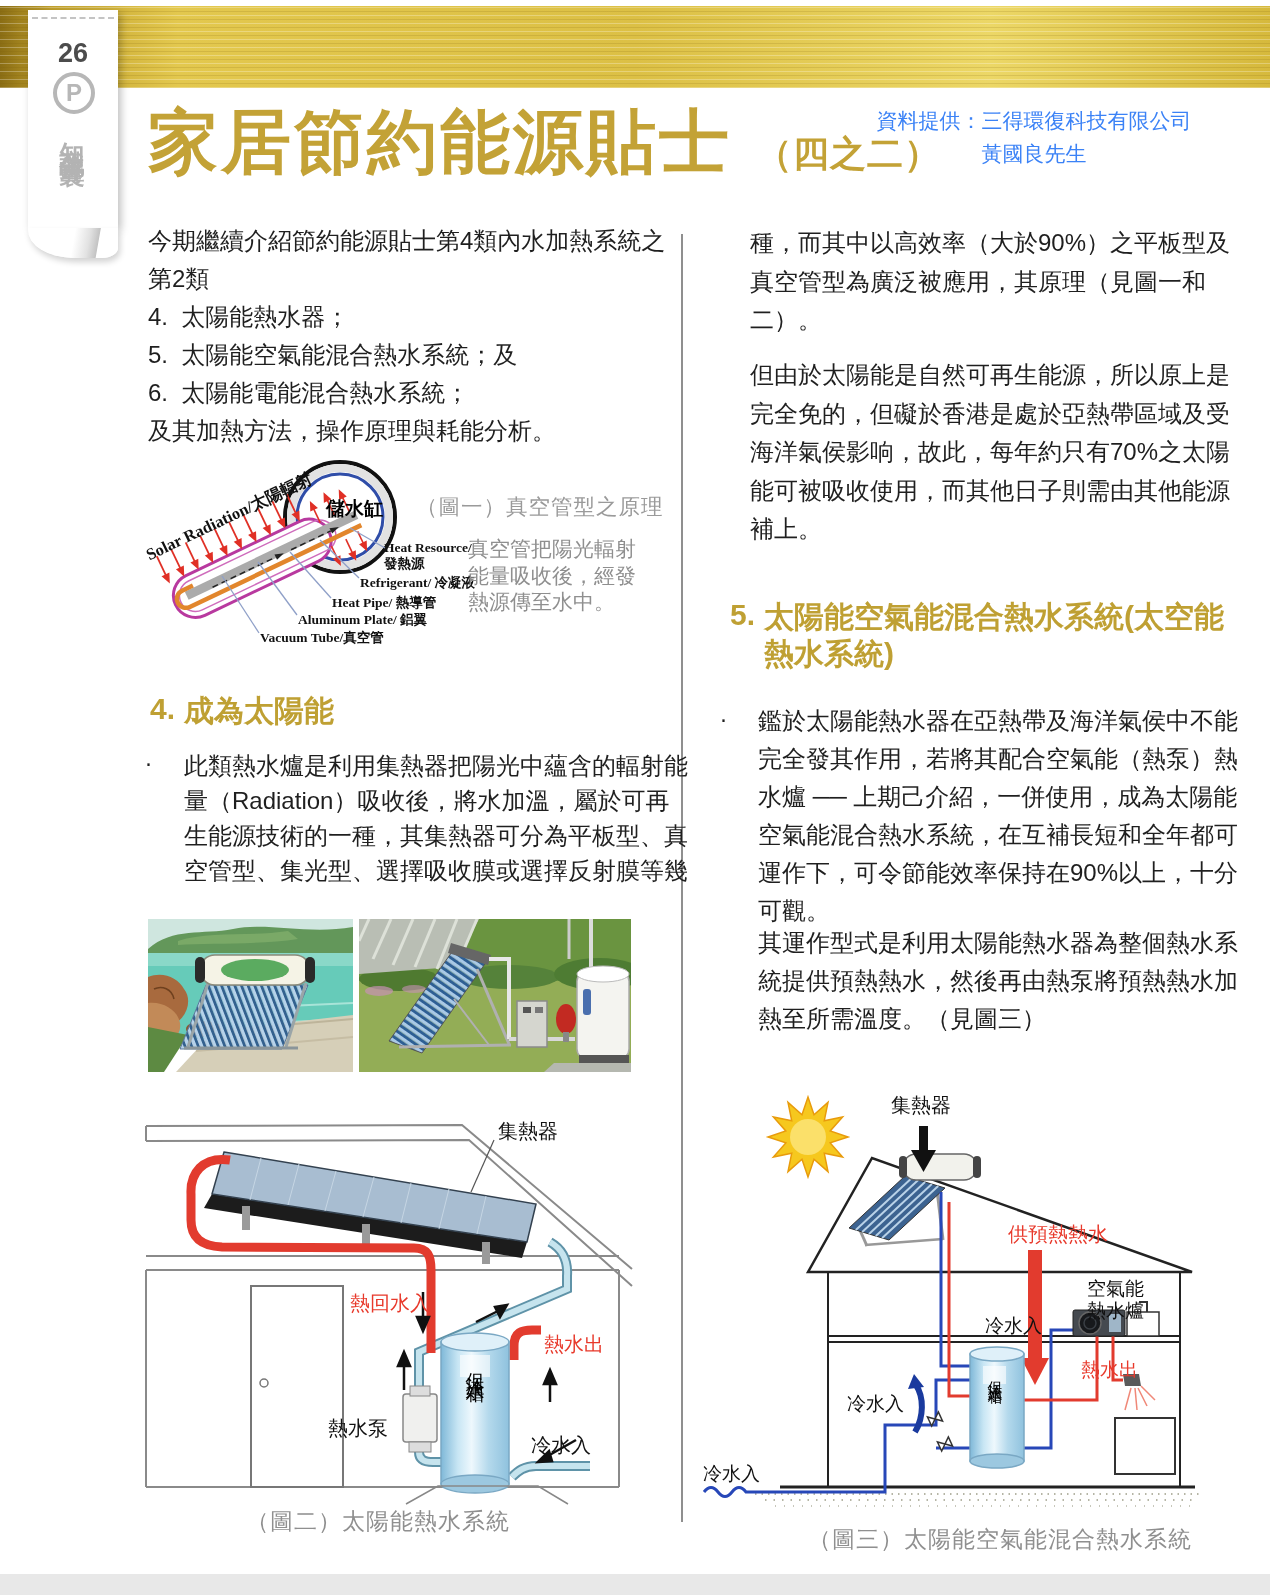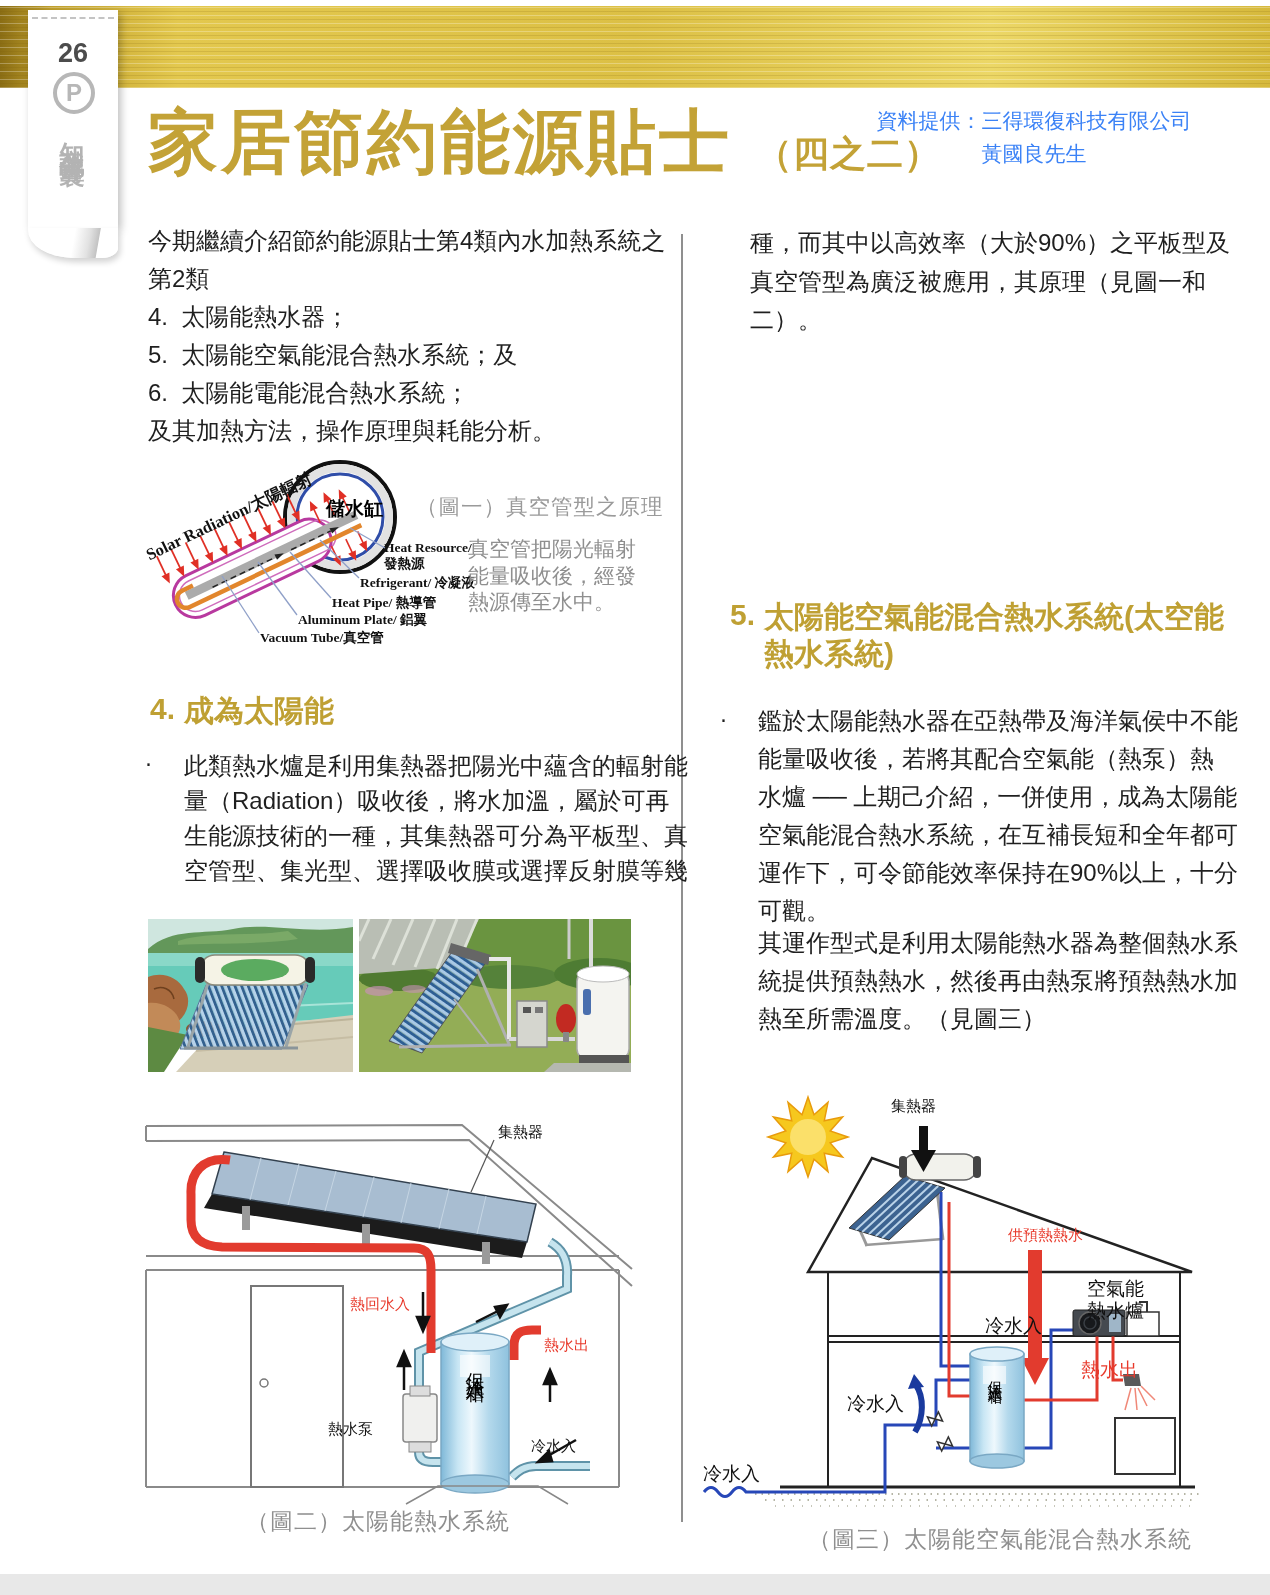--- a/index.html
+++ b/index.html
@@ -32,21 +32,21 @@
   
   .col-divider{position:absolute;left:681px;top:234px;width:1.5px;height:1288px;background:#8f8f8f;}
   .txt{position:absolute;white-space:pre;font-size:24px;line-height:38px;color:#1f1f1f;}
   .sec-head{position:absolute;display:flex;gap:9px;font-size:30px;font-weight:bold;color:#bfa033;}
   .sec-head .st{white-space:pre;line-height:37px;}
   .bullet{position:absolute;font-size:22px;color:#1f1f1f;}
   .caption{position:absolute;text-align:center;font-size:23px;color:#8f8f8f;letter-spacing:1px;}
   
   .fig{position:absolute;}
   .fig svg{position:absolute;left:0;top:0;}
-  .lbl{position:absolute;font-size:15px;color:#111;white-space:pre;line-height:23px;}
+  .lbl{position:absolute;font-size:20px;color:#111;white-space:pre;line-height:23px;}
   .lbl.red{color:#e8392b;}
   .lbl.small{font-size:19px;}
   .f1l{position:absolute;font-family:"Liberation Serif","DejaVu Serif",serif;font-weight:bold;
        font-size:13.5px;color:#111;white-space:pre;line-height:16px;}
   .f1-tank{position:absolute;font-family:"Liberation Serif","DejaVu Serif",serif;font-weight:bold;
        font-size:19px;color:#000;}
   .f1-solar{position:absolute;left:14px;top:96px;font-family:"Liberation Serif","DejaVu Serif",serif;
        font-weight:bold;font-size:16.5px;color:#111;white-space:pre;
        transform:rotate(-25.5deg);transform-origin:0 100%;}
   .f1cap{position:absolute;left:278px;top:44px;font-size:21.5px;color:#9a9a9a;letter-spacing:1px;white-space:pre;}
@@ -330,29 +330,34 @@
     <div class="lbl red" style="left:406px;top:243px;">熱水出</div>
     <div class="lbl" style="left:190px;top:327px;">熱水泵</div>
     <div class="lbl" style="left:393px;top:344px;">冷水入</div>
     <div class="tank-label" style="left:322px;top:265px;font-size:19px;">保溫水箱</div>
   </div>
   <div class="caption" style="left:138px;top:1506px;width:480px;">（圖二）太陽能熱水系統</div>
 
   <div class="txt" style="left:750px;top:224px;line-height:38.5px;">種，而其中以高效率（大於90%）之平板型及
 真空管型為廣泛被應用，其原理（見圖一和
 二）。</div>
+  <div class="txt" style="left:750px;top:356px;line-height:38.5px;">但由於太陽能是自然可再生能源，所以原上是
+完全免的，但礙於香港是處於亞熱帶區域及受
+海洋氣侯影响，故此，每年約只有70%之太陽
+能可被吸收使用，而其他日子則需由其他能源
+補上。</div>
 
   <div class="sec-head" style="left:730px;top:598px;">
     <span>5.</span>
     <span class="st">太陽能空氣能混合熱水系統(太空能
 熱水系統)</span>
   </div>
   <div class="bullet" style="left:720px;top:708px;">‧</div>
   <div class="txt" style="left:758px;top:702px;line-height:38px;">鑑於太陽能熱水器在亞熱帶及海洋氣侯中不能
-能量吸收後，若將其配合空氣能（熱泵）熱
+完全發其作用，若將其配合空氣能（熱泵）熱
 水爐 ── 上期己介紹，一併使用，成為太陽能
 空氣能混合熱水系統，在互補長短和全年都可
 運作下，可令節能效率保持在90%以上，十分
 可觀。</div>
   <div class="txt" style="left:758px;top:924px;line-height:38px;">其運作型式是利用太陽能熱水器為整個熱水系
 統提供預熱熱水，然後再由熱泵將預熱熱水加
 熱至所需溫度。（見圖三）</div>
 
   <div class="fig" style="left:695px;top:1080px;width:515px;height:435px;">
     <svg width="515" height="435" viewBox="0 0 515 435">

